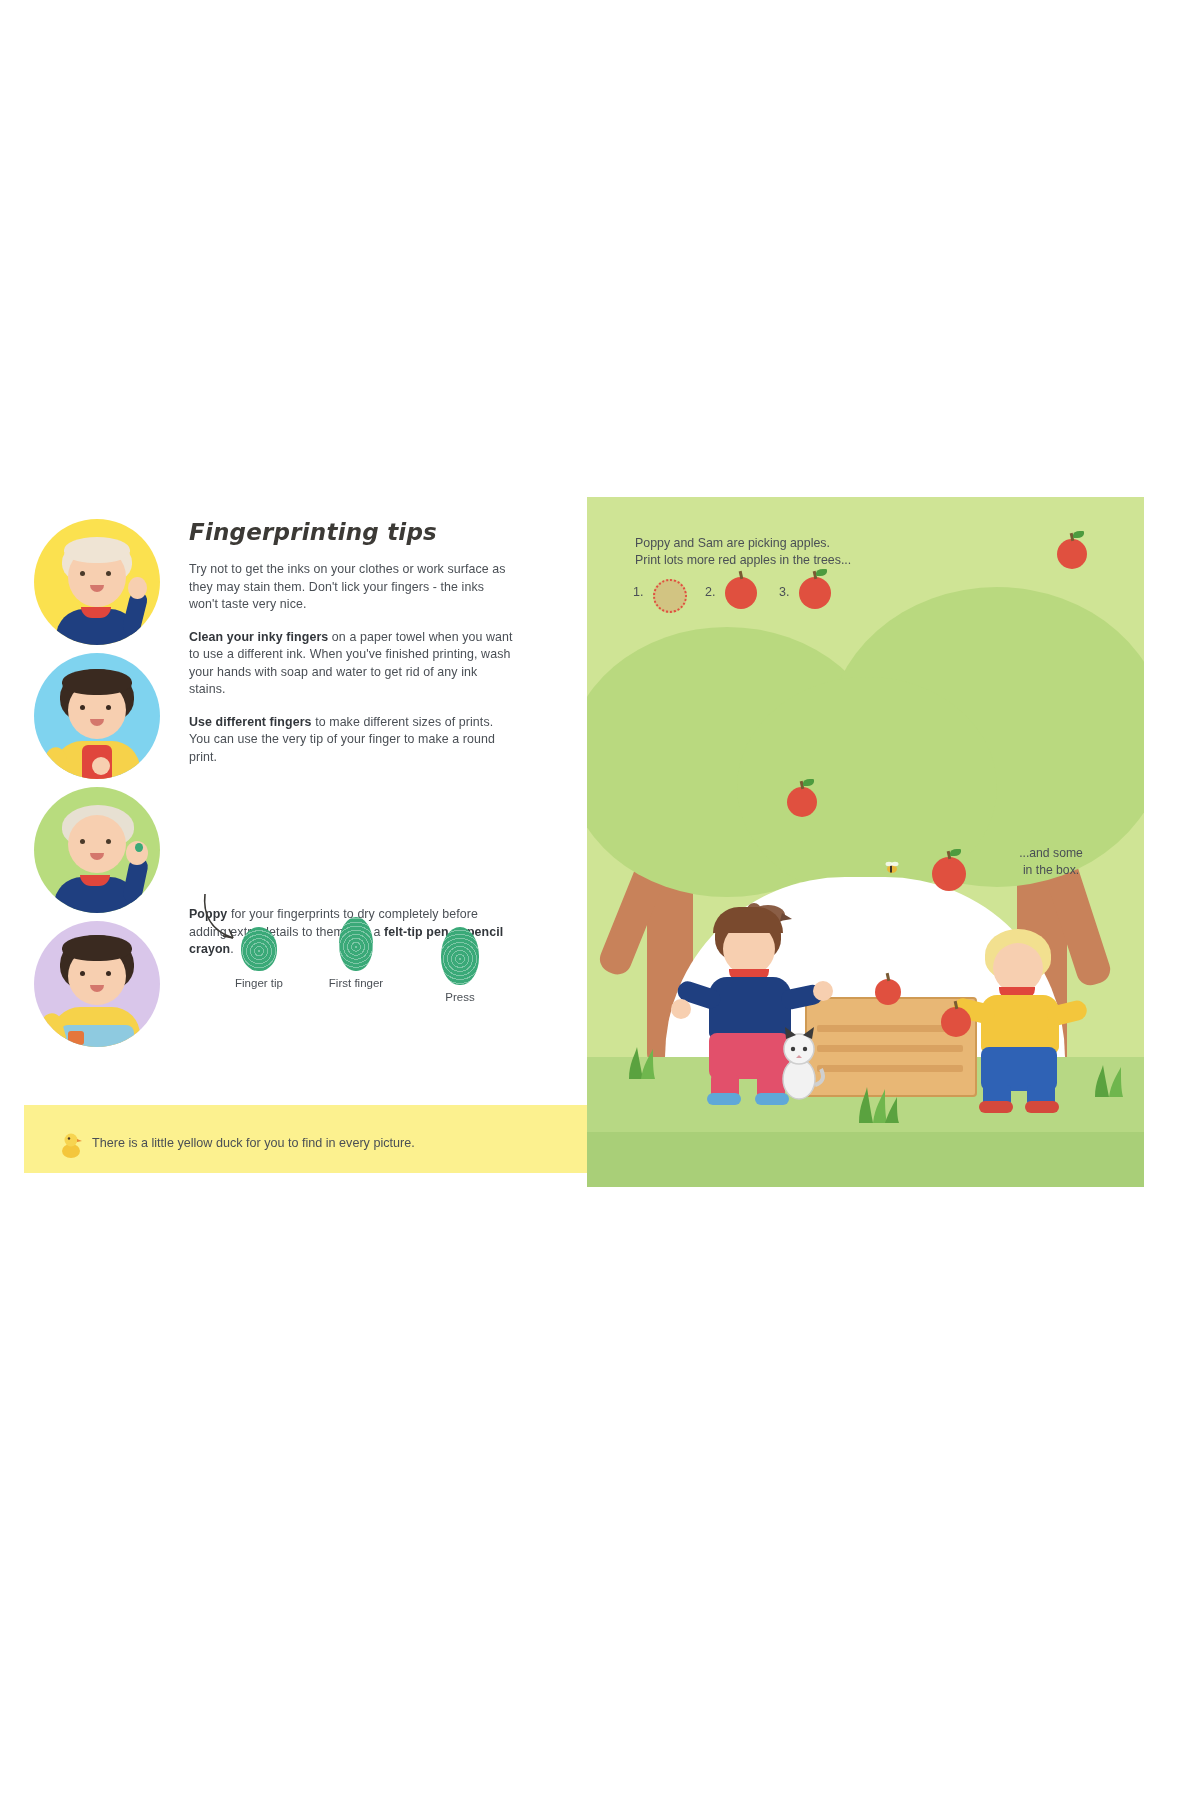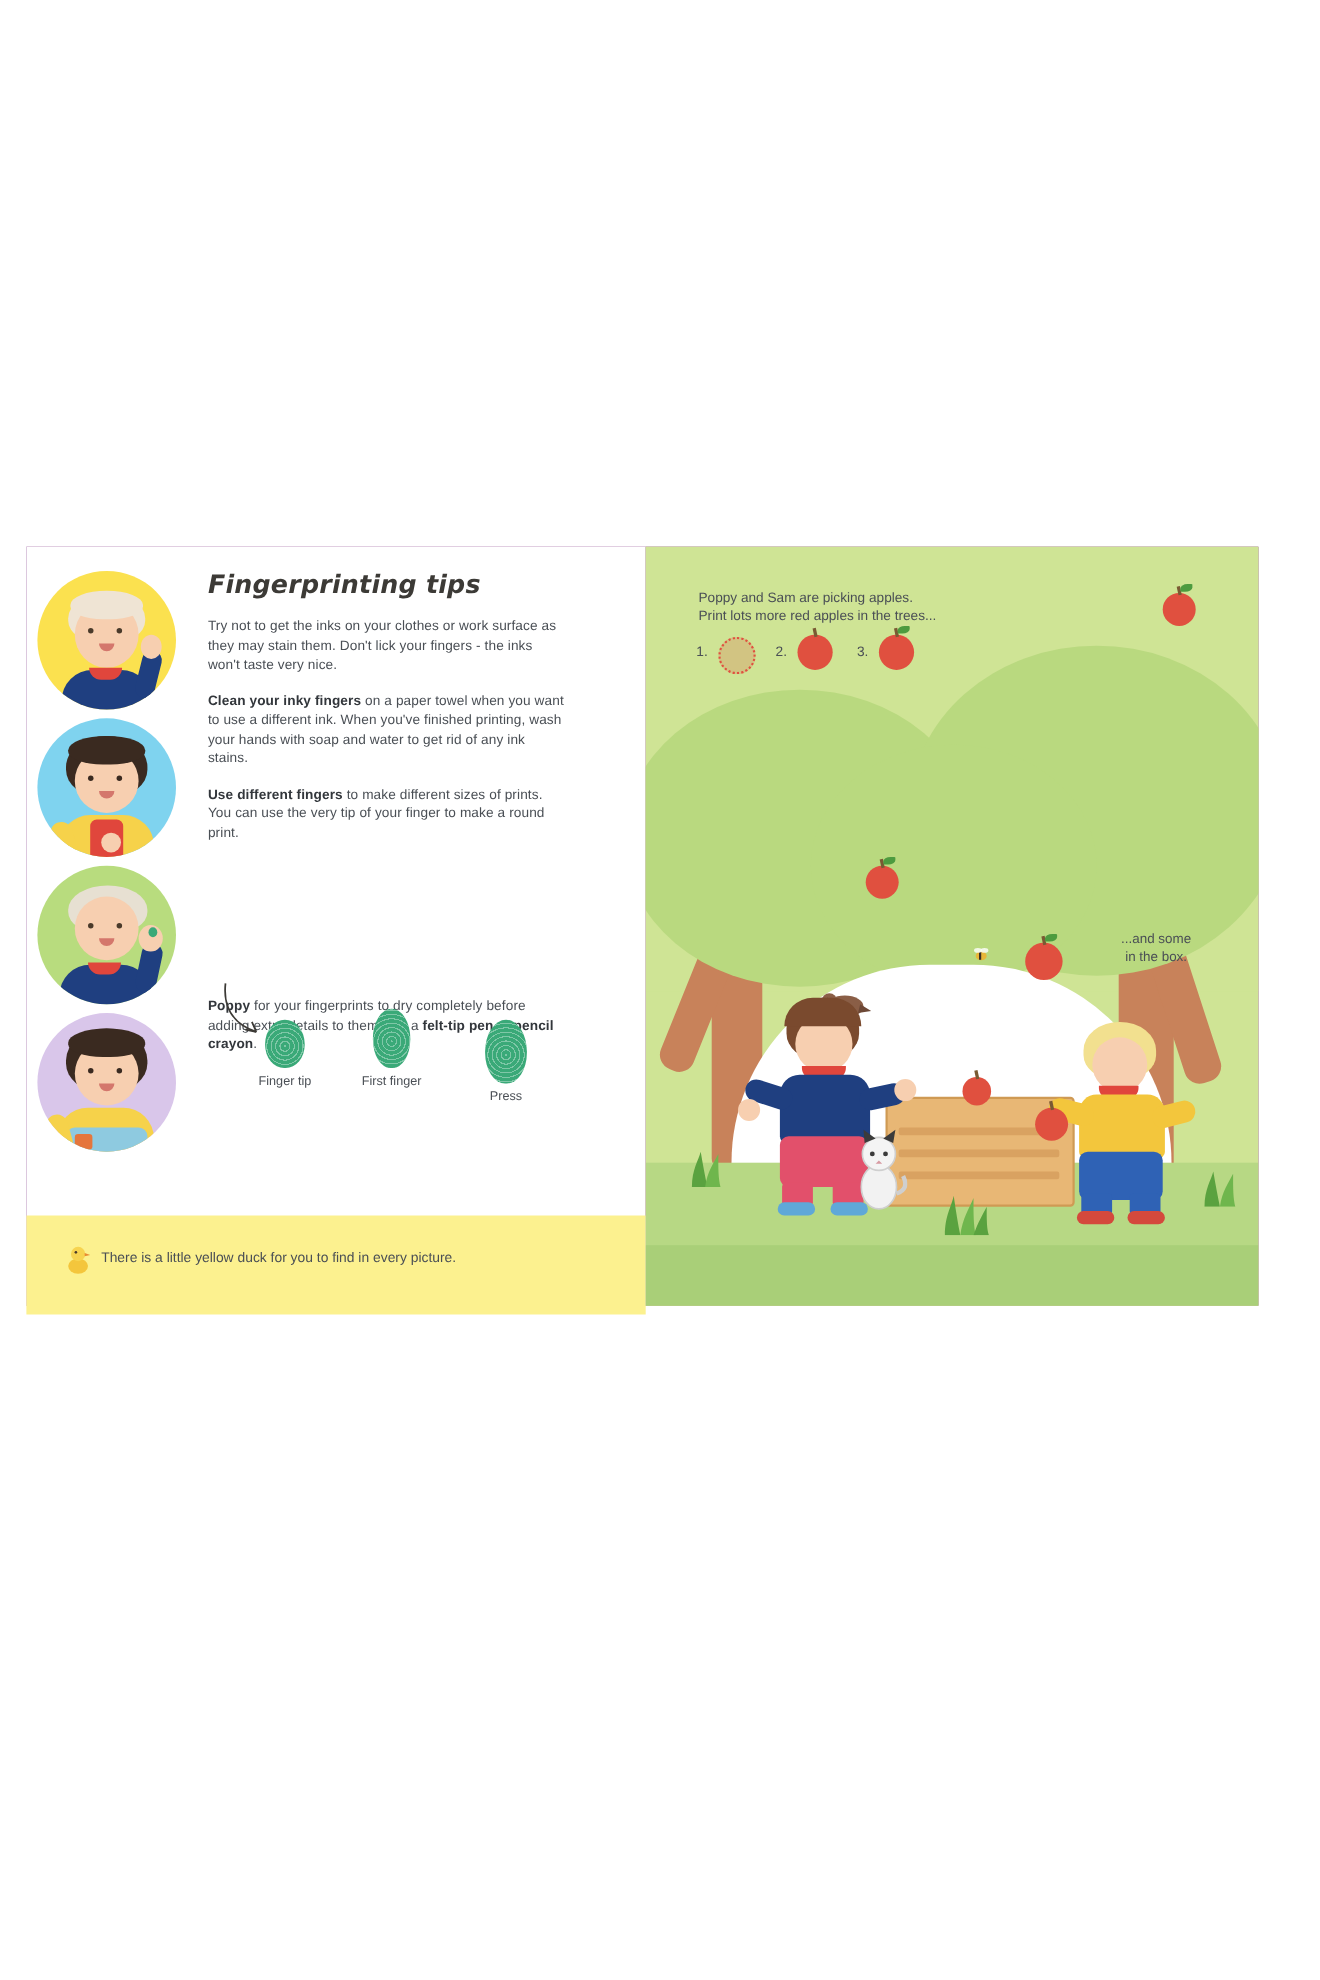--- a/index.html
+++ b/index.html
@@ -143,21 +143,21 @@
     width: 70px;
     height: 60px;
   }
 
   
   #duck-strip {
     position: absolute;
     left: 0;
     top: 608px;
     width: 563px;
-    height: 90px;
+    height: 68px;
     background: #fcf18f;
   }
   #duck-text {
     position: absolute;
     left: 68px;
     top: 31px;
     font-size: 12.6px;
     color: #4a4f55;
   }
   #duck-icon {

